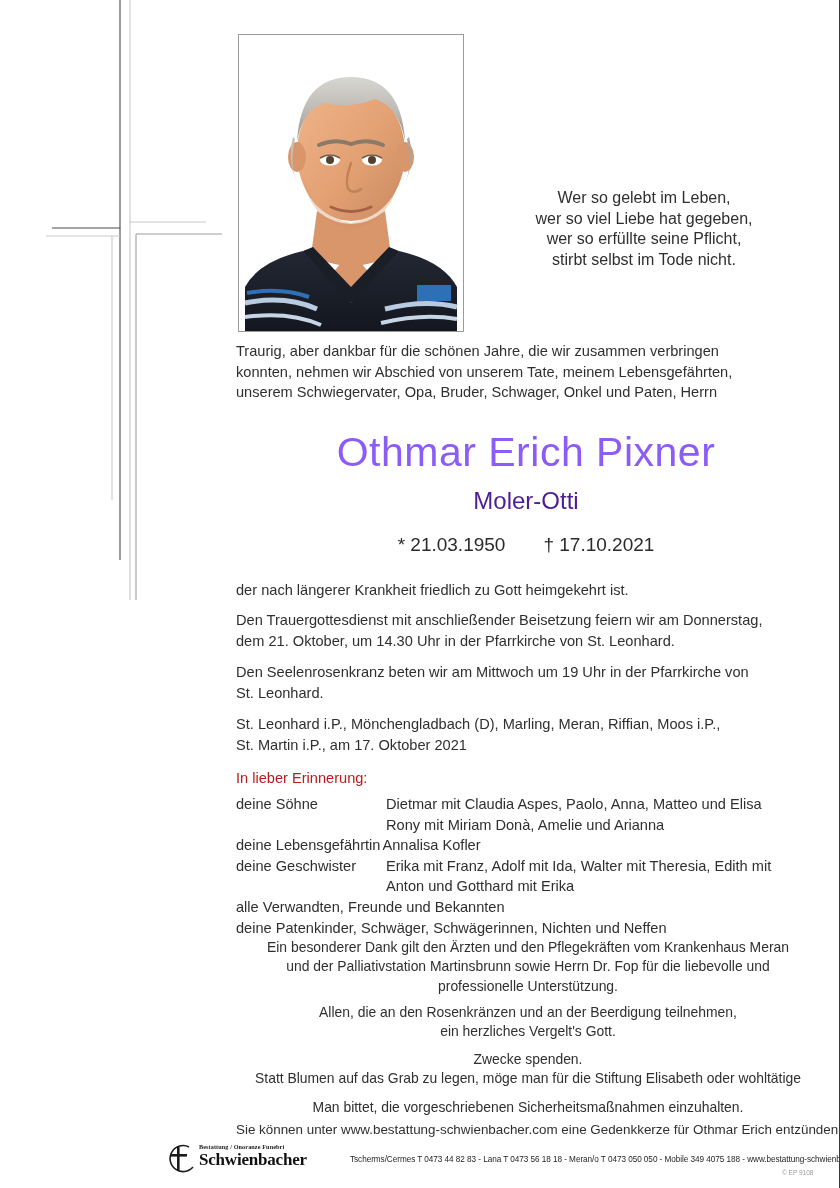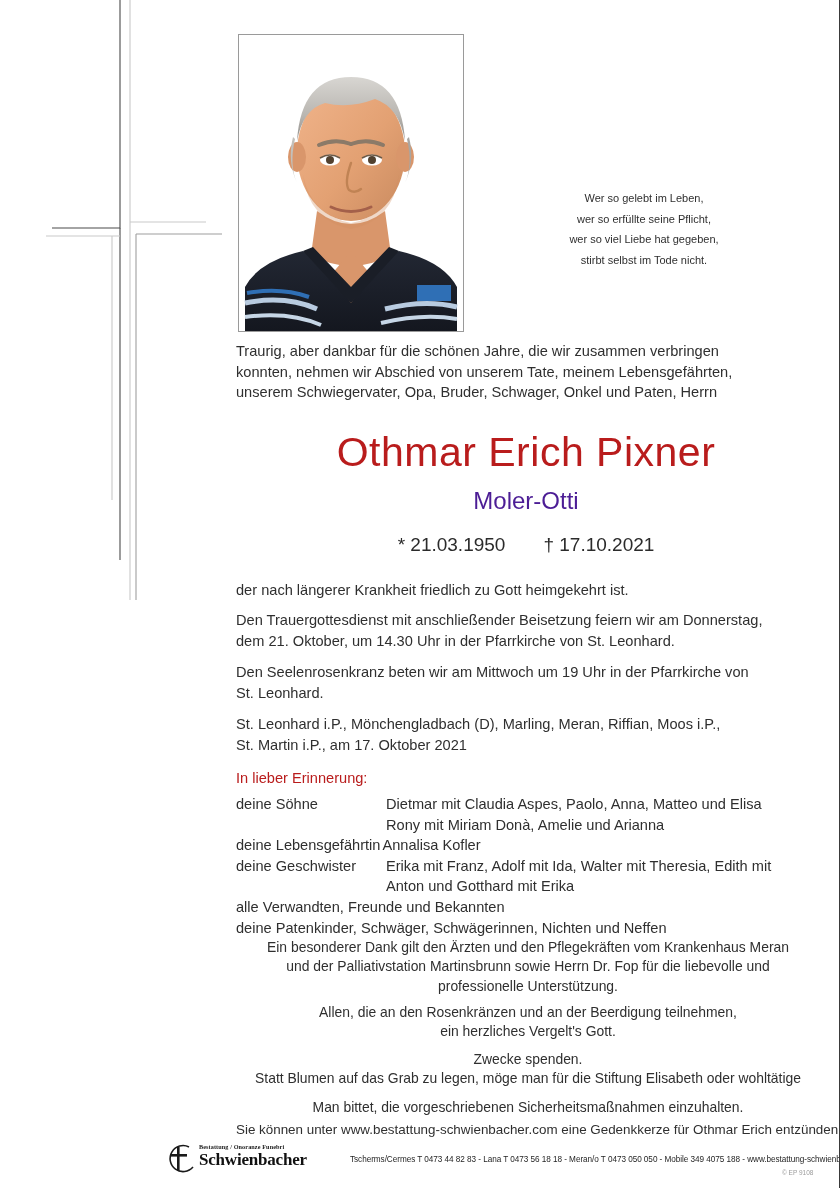--- a/index.html
+++ b/index.html
@@ -25,35 +25,35 @@
   
   .photo-frame{
     position:absolute;left:238px;top:34px;width:224px;height:296px;
     border:1px solid #9a9a9a;background:#ffffff;overflow:hidden;
   }
   .photo-frame svg{display:block;}
 
   
   .verse{
     position:absolute;left:470px;top:188px;width:348px;
-    text-align:center;font-size:11px;line-height:20.5px;color:#2f2f2f;
+    text-align:center;font-size:16px;line-height:20.5px;color:#2f2f2f;
   }
   .verse div{white-space:nowrap;}
 
   
   .intro{
     position:absolute;left:236px;top:341px;width:580px;
     font-size:14.6px;line-height:20.5px;color:#2f2f2f;
   }
   .intro div{white-space:nowrap;}
 
   .name{
     position:absolute;left:236px;top:428px;width:580px;
     text-align:center;font-size:41px;line-height:48px;
-    font-weight:300;letter-spacing:.5px;color:#b91c1c;
+    font-weight:300;letter-spacing:.5px;color:#8b5cf6;
   }
   .nickname{
     position:absolute;left:236px;top:487px;width:580px;
     text-align:center;font-size:24px;line-height:28px;
     font-weight:400;color:#4c1d95;
   }
   .dates{
     position:absolute;left:236px;top:533px;width:580px;
     text-align:center;font-size:19px;line-height:24px;color:#2b2b2b;
   }
@@ -203,22 +203,22 @@
       <path d="M112 128 q-7 20 -2 27 q6 4 12 -1" stroke="#c08354" stroke-width="2.4" fill="none" stroke-linecap="round"></path>
 
       <path d="M92 172 q20 9 40 0" stroke="#a4604a" stroke-width="3" fill="none" stroke-linecap="round"></path>
 
       <path d="M64 140 q8 40 48 48 q40 -8 48 -48 q-6 46 -48 54 q-42 -8 -48 -54 z" fill="#d08f62" opacity=".35"></path>
     </svg>
   </div>
 
   <div class="verse">
     <div>Wer so gelebt im Leben,</div>
+    <div>wer so viel Liebe hat gegeben,</div>
     <div>wer so erfüllte seine Pflicht,</div>
-    <div>wer so viel Liebe hat gegeben,</div>
     <div>stirbt selbst im Tode nicht.</div>
   </div>
 
   <div class="intro">
     <div>Traurig, aber dankbar für die schönen Jahre, die wir zusammen verbringen</div>
     <div>konnten, nehmen wir Abschied von unserem Tate, meinem Lebensgefährten,</div>
     <div>unserem Schwiegervater, Opa, Bruder, Schwager, Onkel und Paten, Herrn</div>
   </div>
 
   <div class="name">Othmar Erich Pixner</div>

